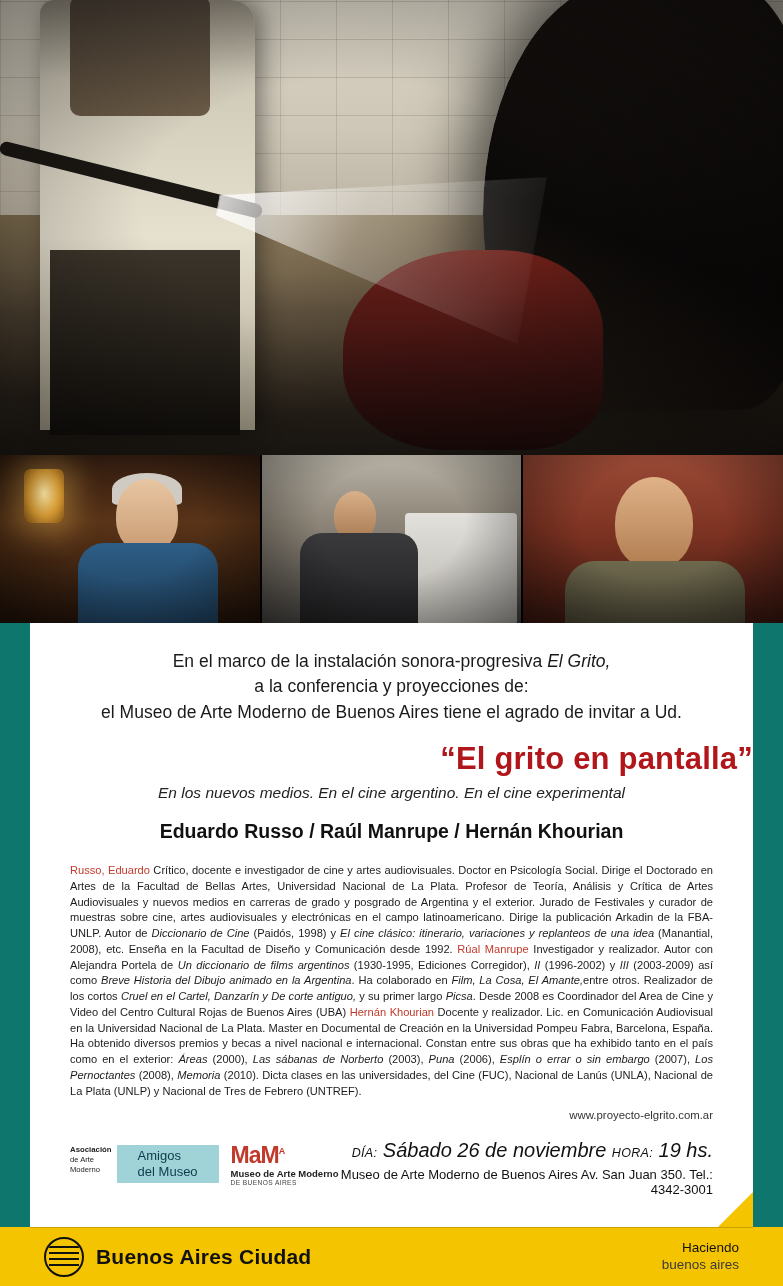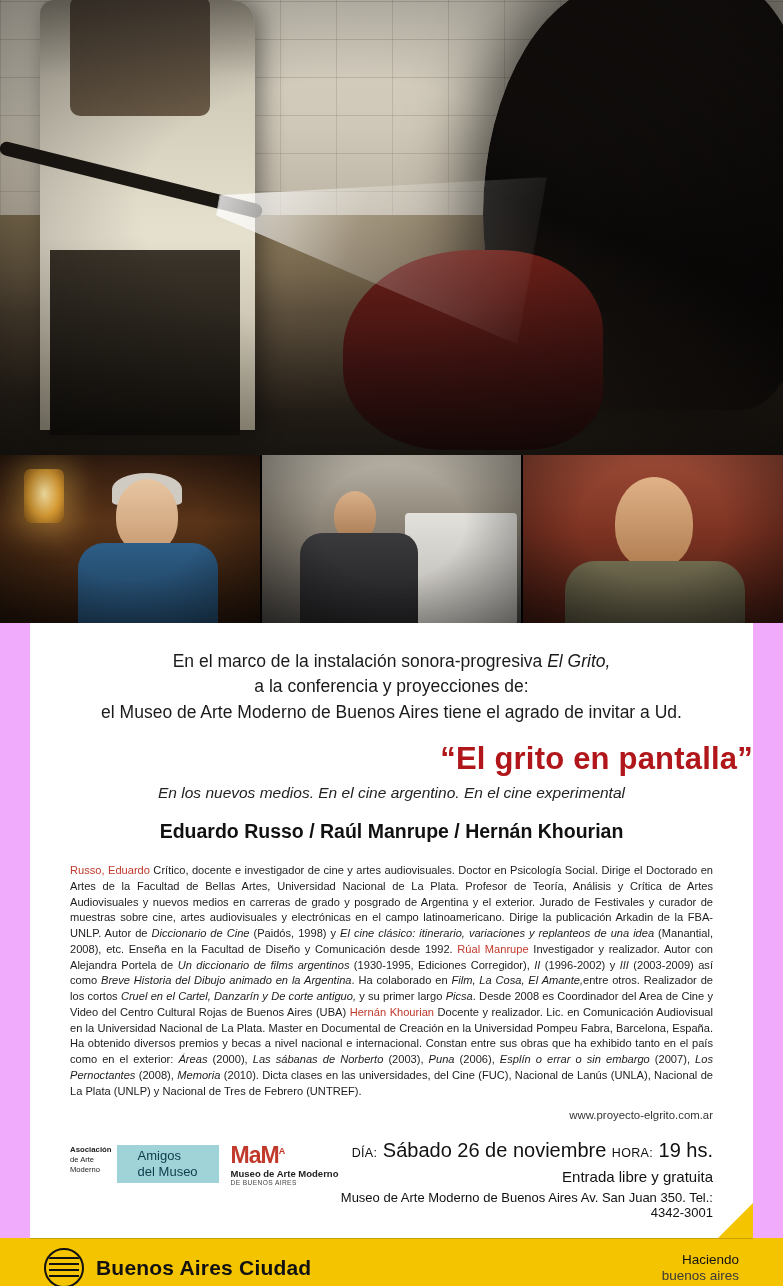--- a/index.html
+++ b/index.html
@@ -7,21 +7,21 @@
     padding: 0;
     background: #000;
   }
   body {
     font-family: "Liberation Sans", sans-serif;
   }
   .poster {
     position: relative;
     width: 783px;
     height: 1286px;
-    background: #f0abfc;
+    background: #0f766e;
     overflow: hidden;
   }
 
   
   .hero {
     position: relative;
     width: 783px;
     height: 455px;
     background: linear-gradient(180deg, #2a2622 0%, #3a332a 35%, #241f1b 100%);
     overflow: hidden;
@@ -301,21 +301,21 @@
   }
   .logo-mam .mm sup { font-size: 9px; vertical-align: super; }
   .logo-mam .l1 { font-size: 9.5px; color: #222; font-weight: bold; margin-top: 2px;}
   .logo-mam .l2 { font-size: 6.6px; color: #444; letter-spacing: 0.4px;}
 
   .event {
     flex: 1;
     text-align: right;
     color: #111;
   }
-  .ev-line1 { font-size: 20px; }
+  .ev-line1 { font-size: 20px; font-style: italic; }
   .ev-line1 .lbl { font-size: 12.5px; letter-spacing: 0.3px; }
   .ev-line2 { font-size: 15px; margin-top: 6px; }
   .ev-line3 { font-size: 13px; margin-top: 5px; }
 
   
   .footer {
     position: relative;
     width: 783px;
     height: 84px;
     background: #f5c400;
@@ -446,21 +446,20 @@
           </div>
         </div>
 
         <div class="event">
           <div class="ev-line1">
             <span class="lbl">DÍA:</span>
             <span>Sábado 26 de noviembre</span>
             <span class="lbl">HORA:</span>
             <span>19 hs.</span>
           </div>
-          <div class="ev-line2">Entrada libre y gratuita</div>
           <div class="ev-line3">Museo de Arte Moderno de Buenos Aires Av. San Juan 350. Tel.: 4342-3001</div>
         </div>
       </div>
 
     </div>
   </div>
 
   <div class="footer">
     <div class="footer-rule"></div>
     <div class="footer-inner">

